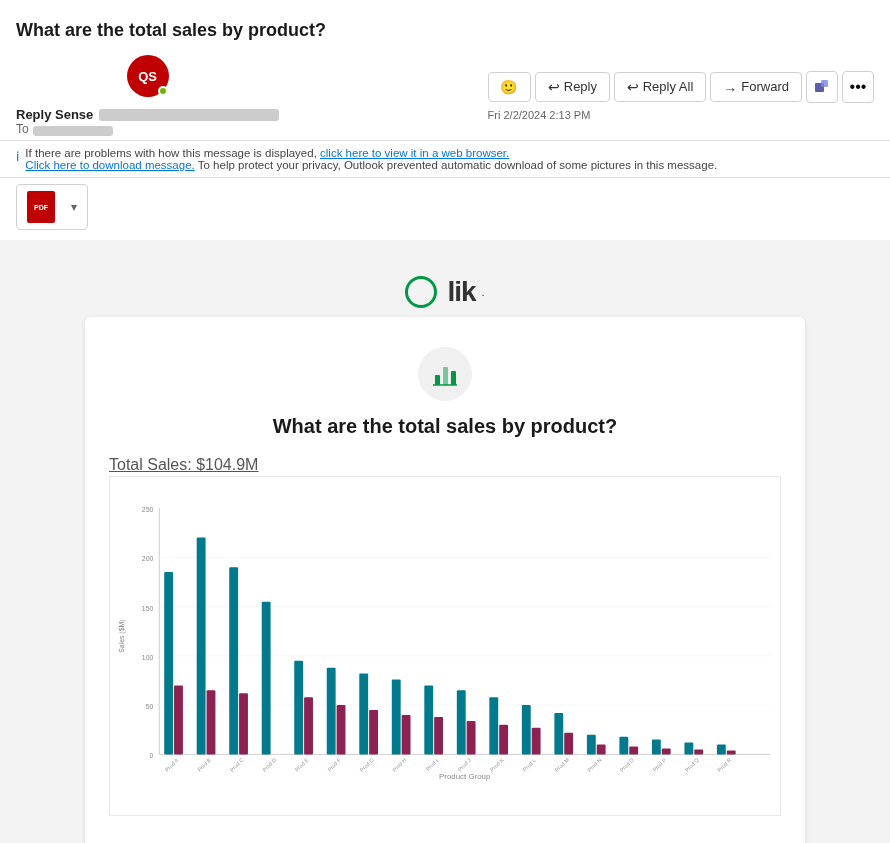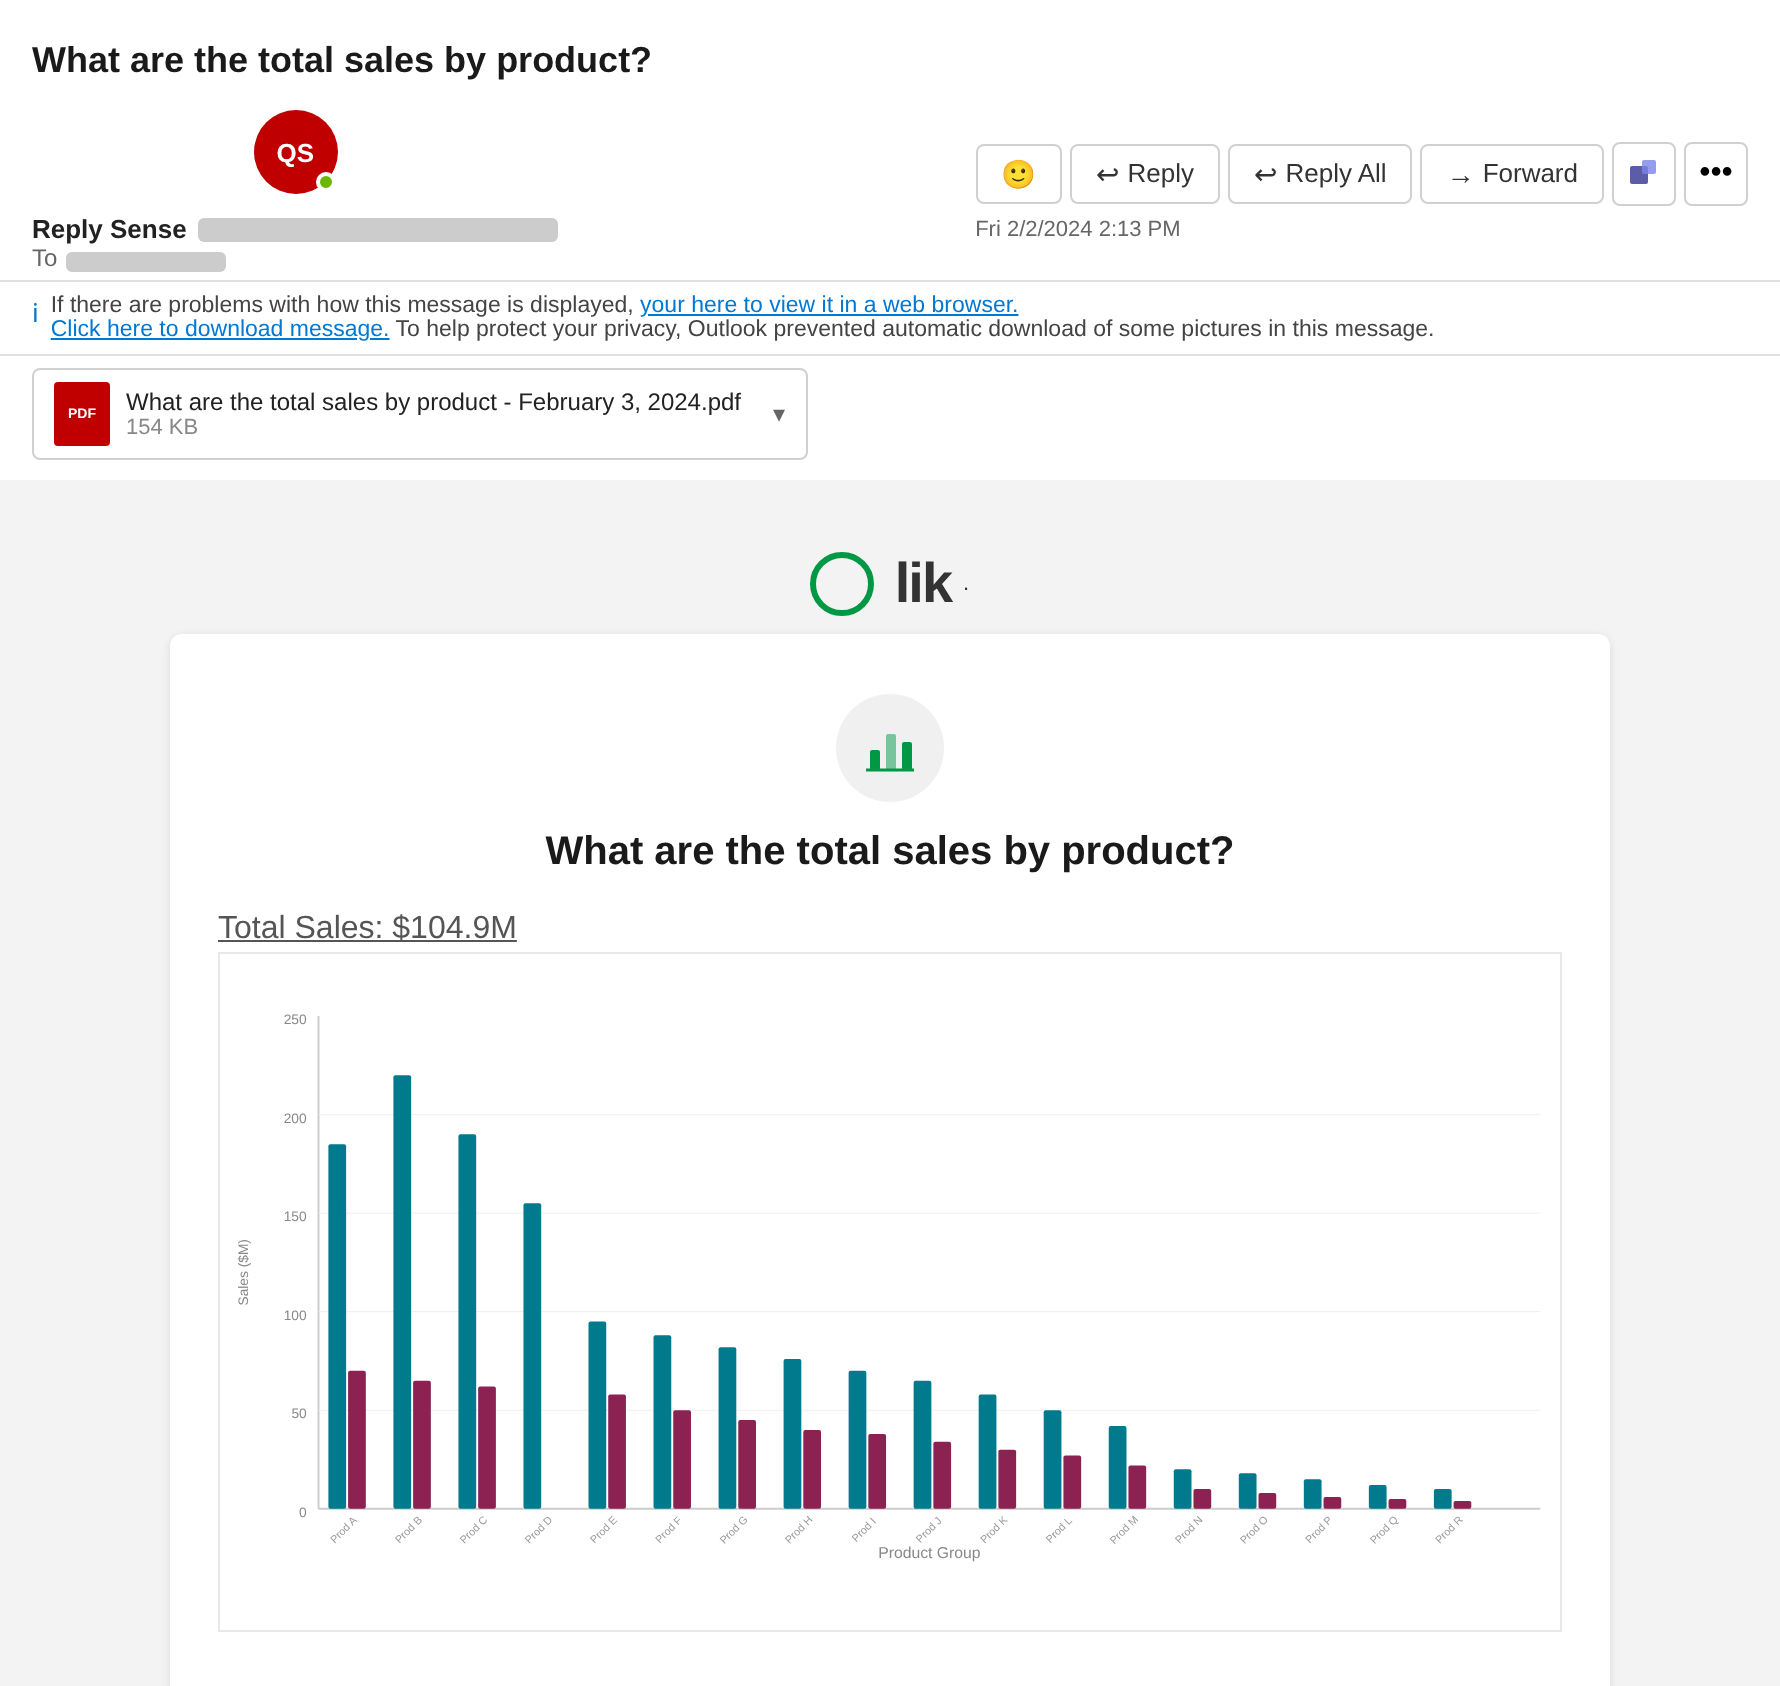--- a/index.html
+++ b/index.html
@@ -400,34 +400,30 @@
         </button>
       </div>
       <div class="timestamp">Fri 2/2/2024 2:13 PM</div>
     </div>
   </div>
 </div>
 
 <div class="info-bar">
   <span class="info-icon">ℹ</span>
   <div class="info-text">
-    If there are problems with how this message is displayed, <a>your here to view it in a web browser.</a>
+    If there are problems with how this message is displayed, <a>click here to view it in a web browser.</a>
     <br>
     <a>Click here to download message.</a> To help protect your privacy, Outlook prevented automatic download of some pictures in this message.
   </div>
 </div>
 
 <div class="attachment-area">
   <div class="attachment-item">
     <div class="pdf-icon">
       <span style="font-size:7px;font-weight:bold;">PDF</span>
-    </div>
-    <div class="attachment-info">
-      <span class="attachment-name">What are the total sales by product - February 3, 2024.pdf</span>
-      <span class="attachment-size">154 KB</span>
     </div>
     <span class="attachment-chevron">▾</span>
   </div>
 </div>
 
 <div class="email-body">
 
   <div class="email-logo-header">
     <div class="qlik-logo">
       <span style="display:inline-block;width:32px;height:32px;border-radius:50%;border:3.5px solid #009845;vertical-align:middle;"></span>

